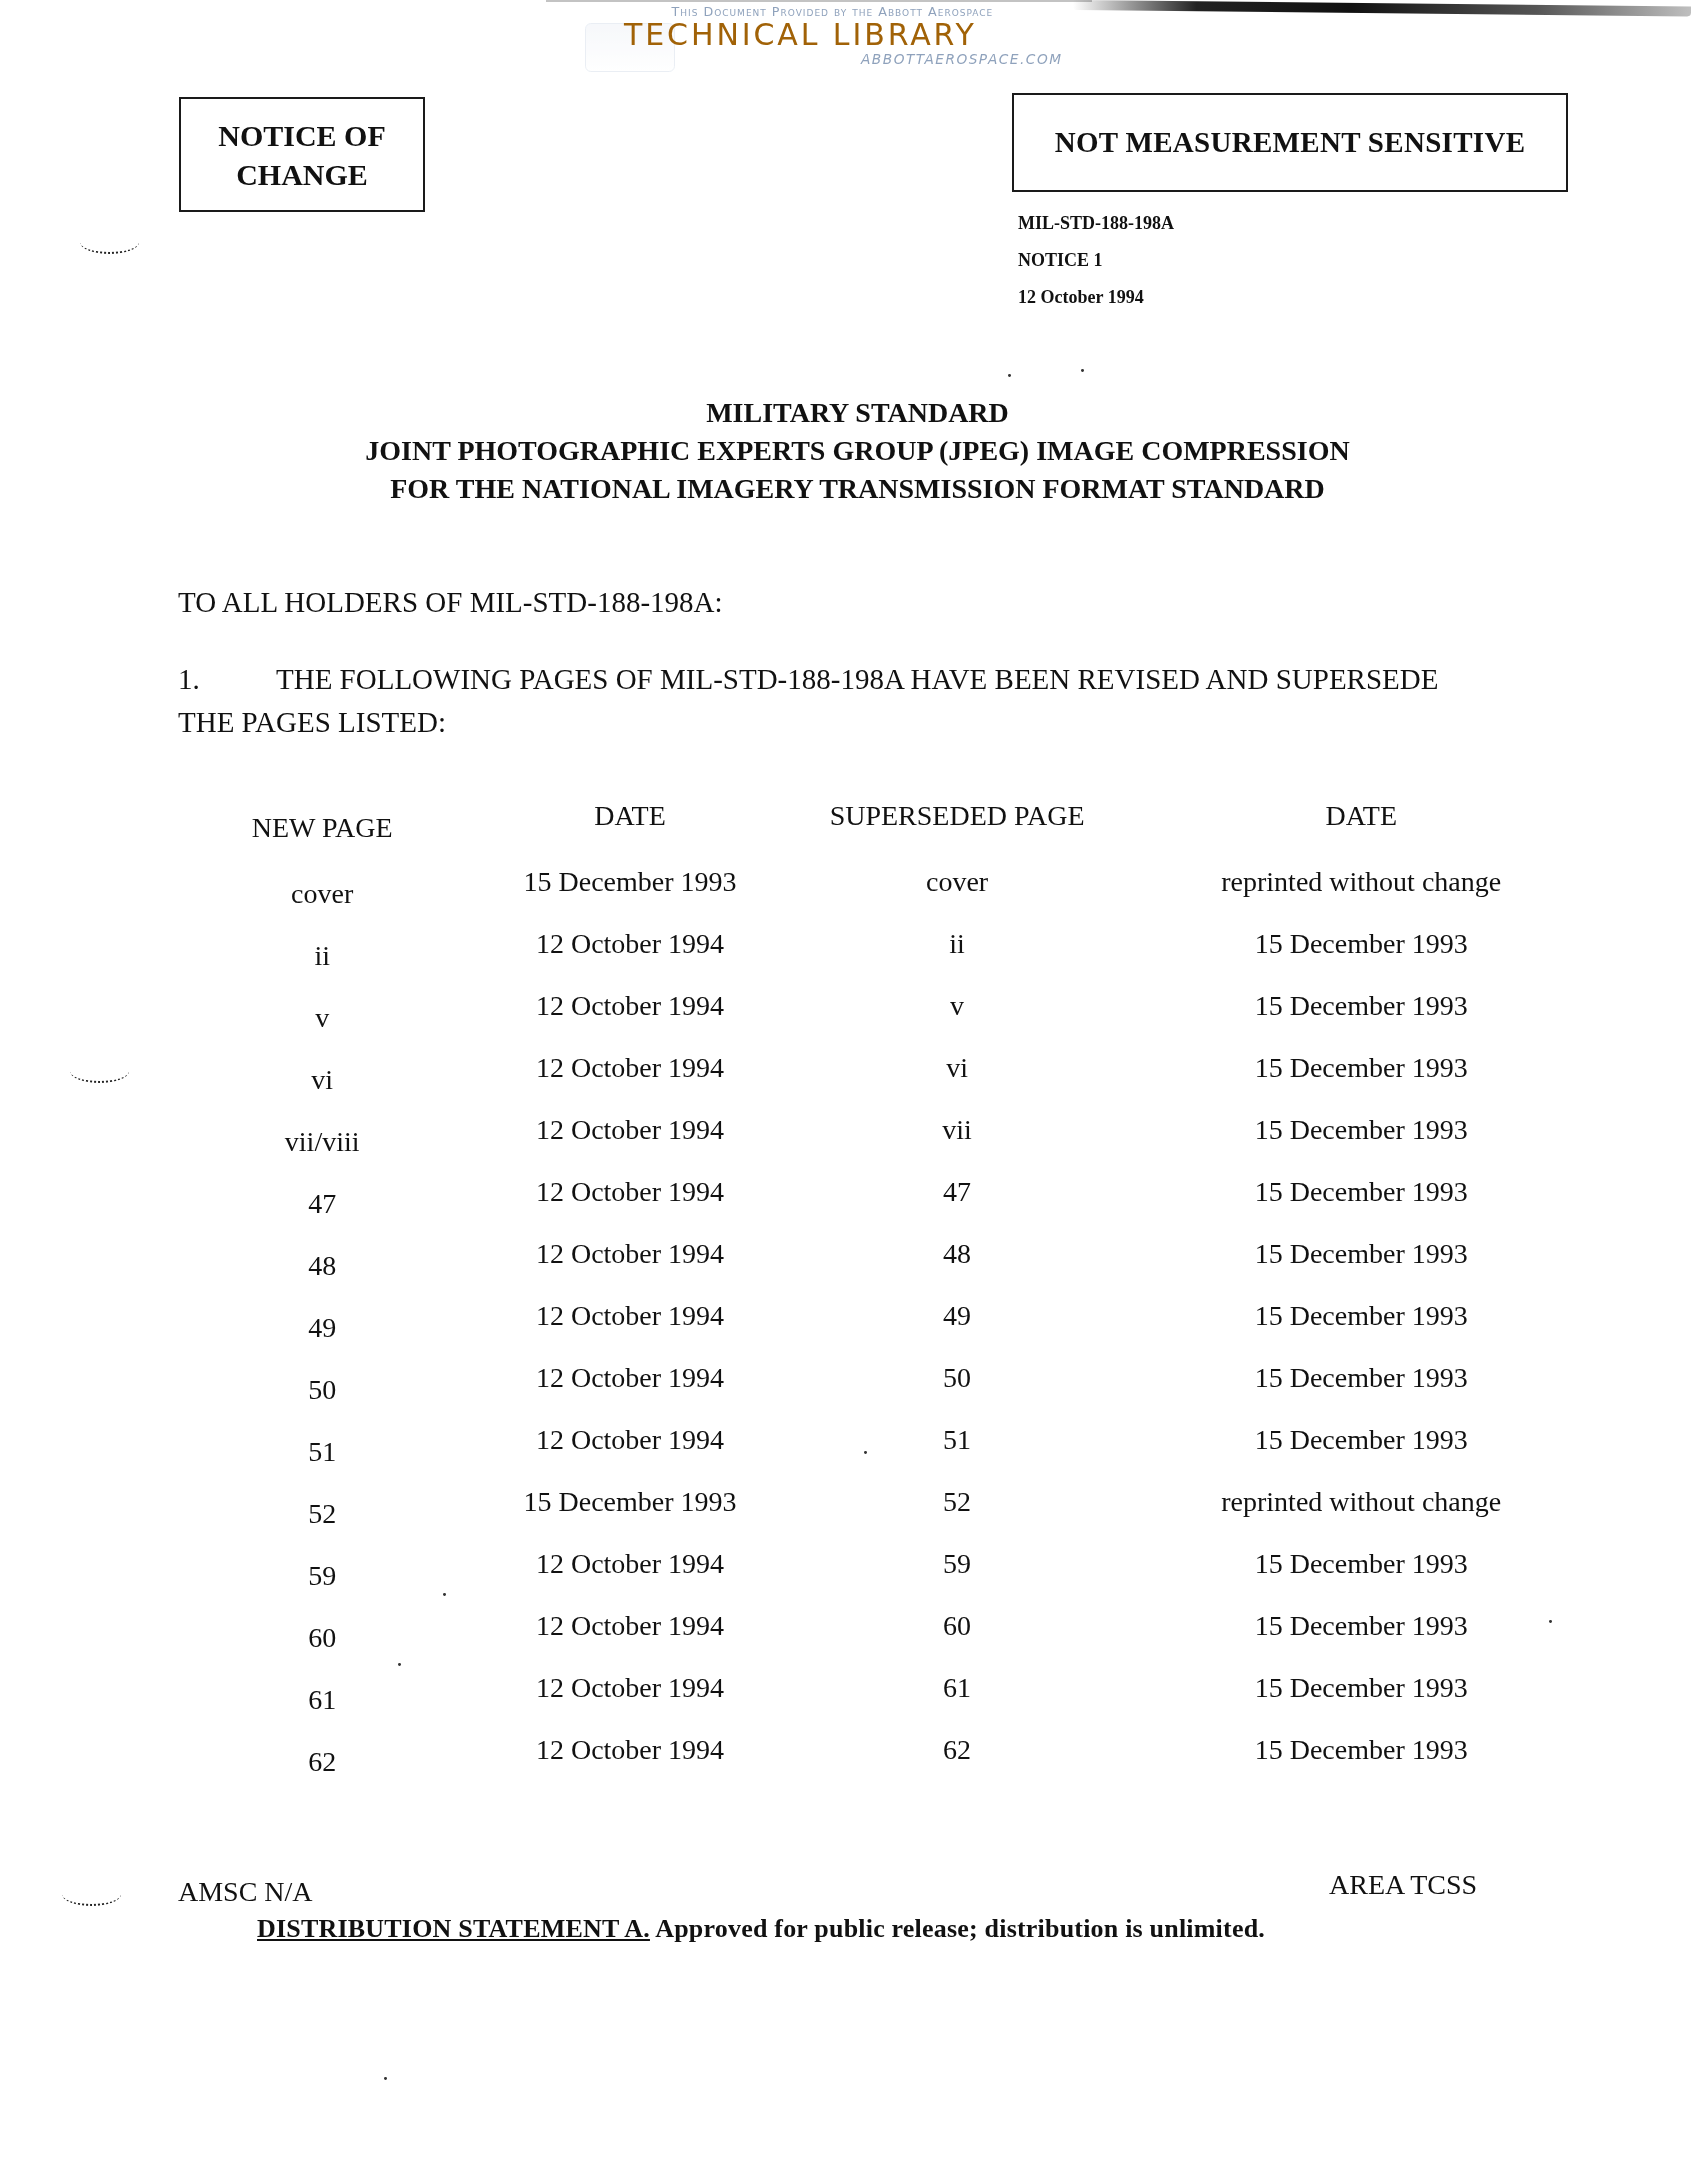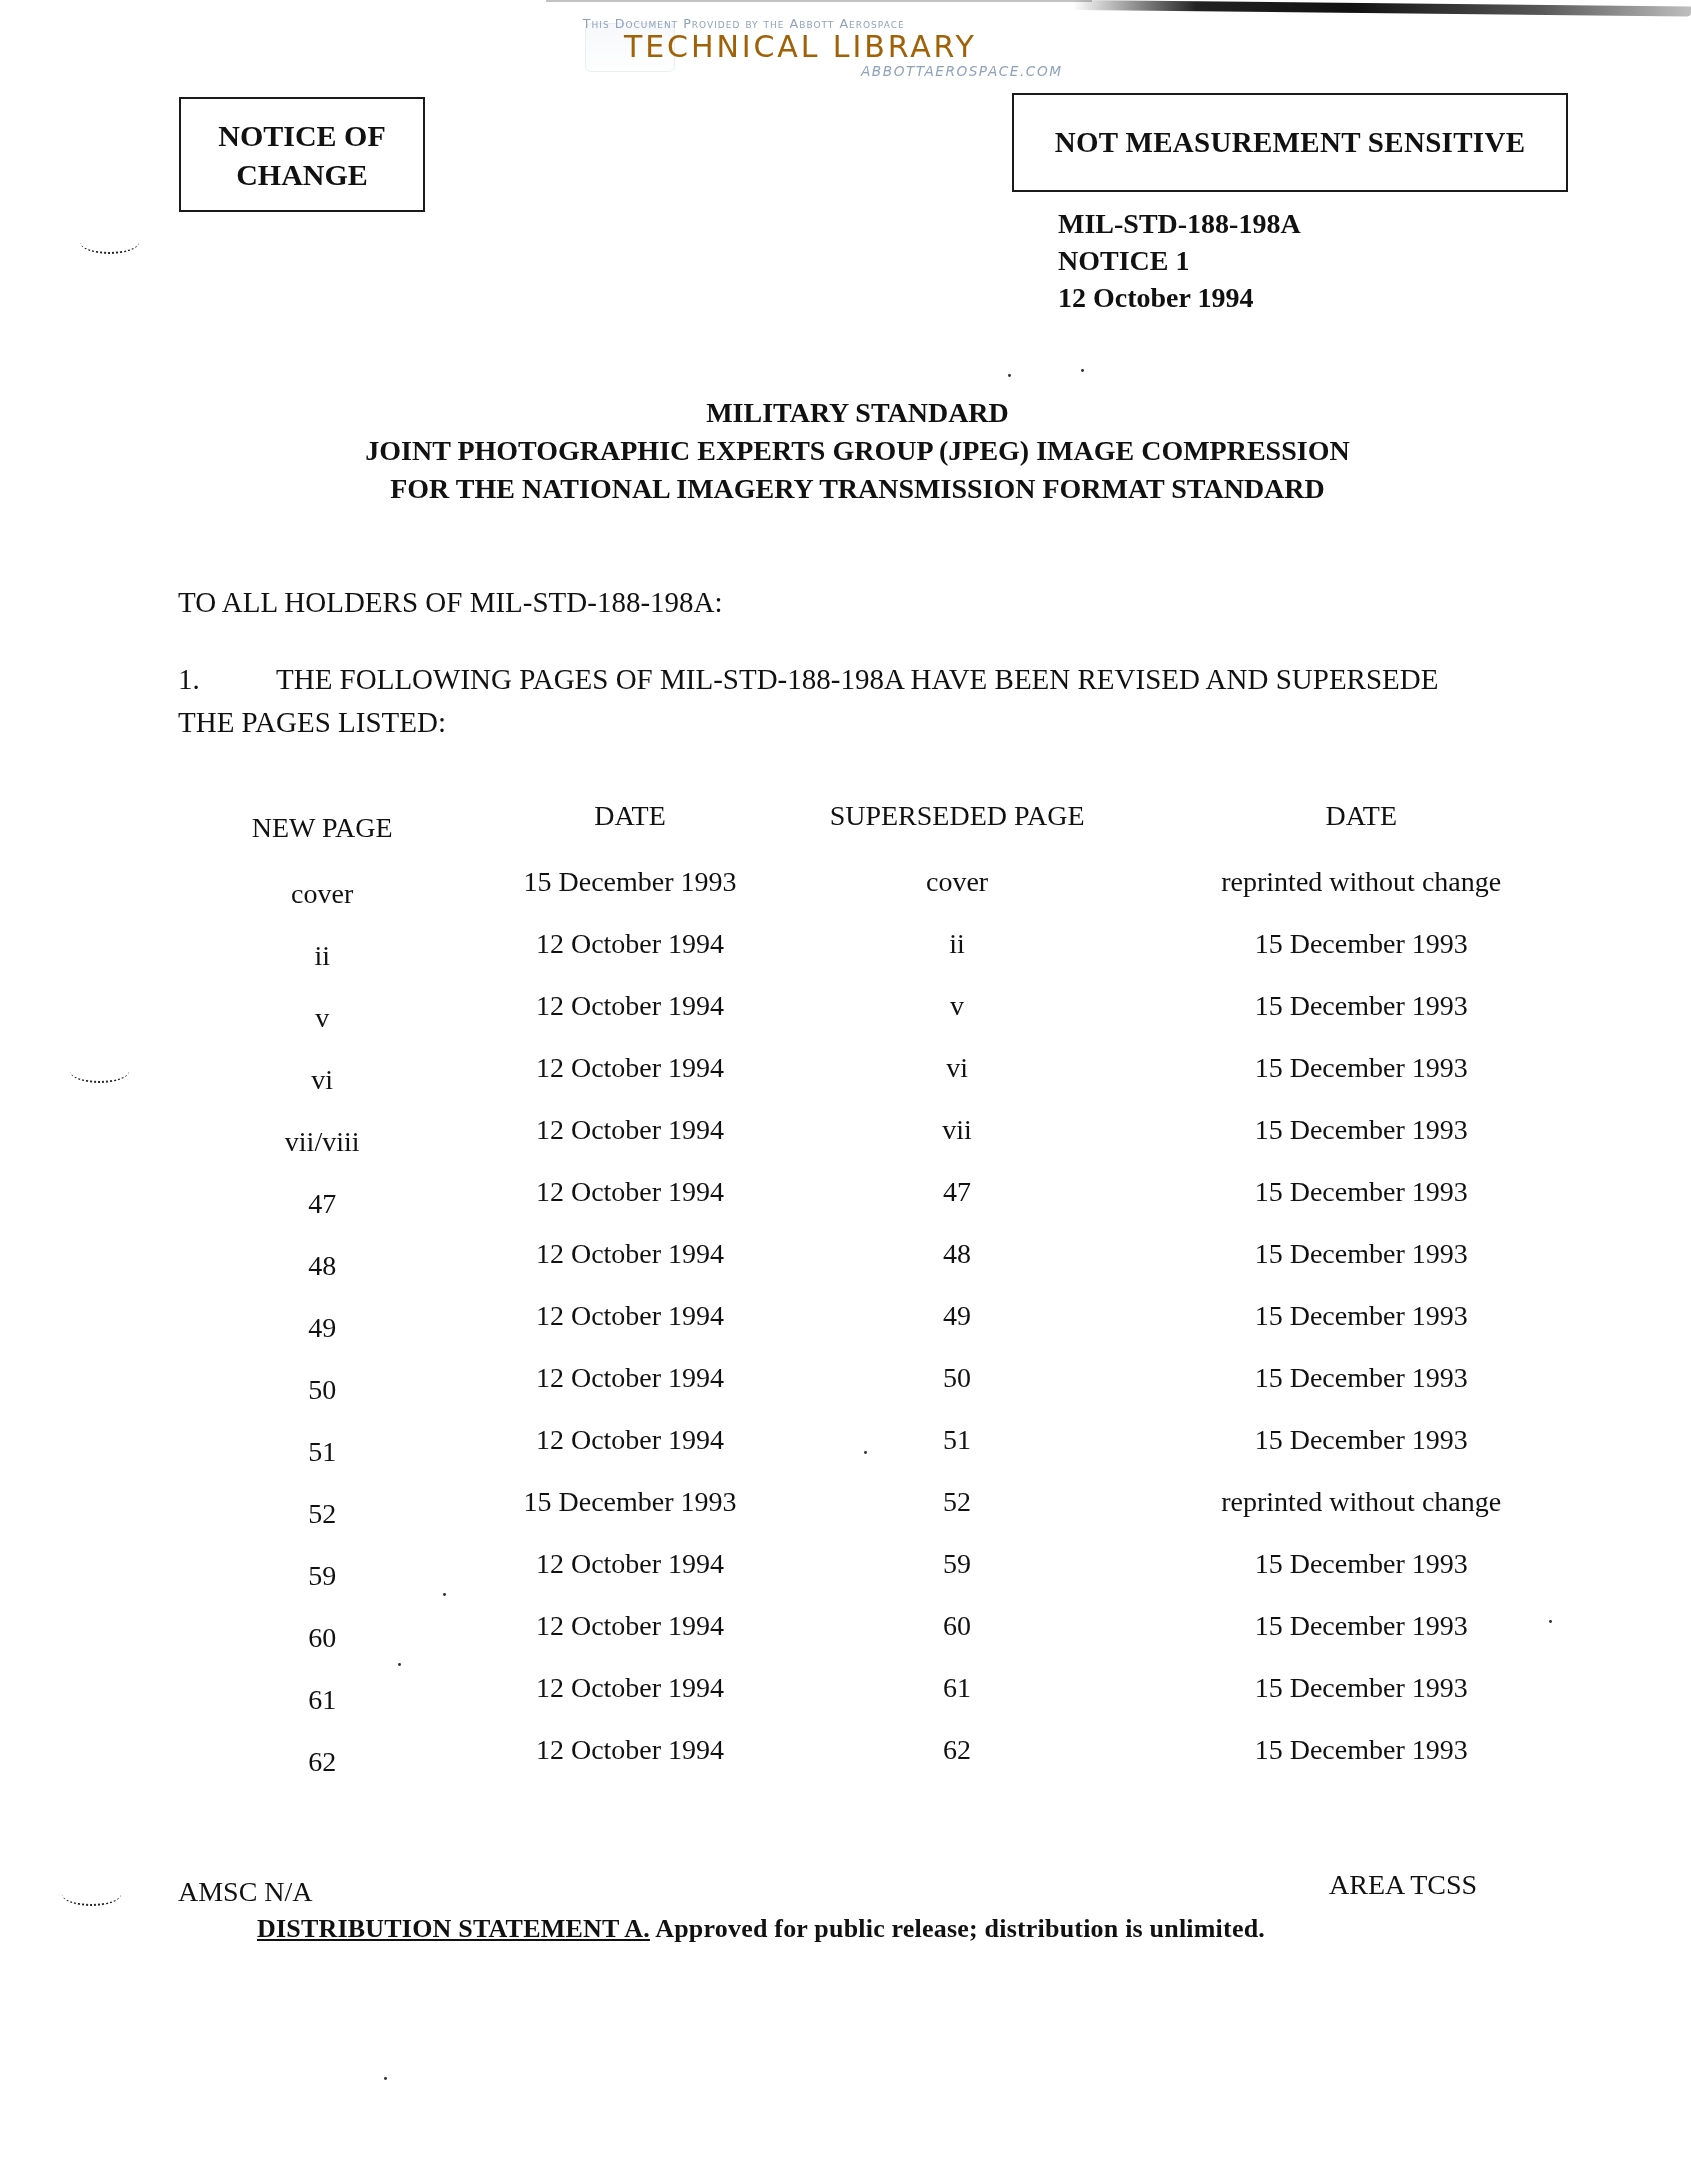--- a/index.html
+++ b/index.html
@@ -12,40 +12,40 @@
   
   .scan-streak {
     left: 1073px; top: 0; width: 618px; height: 9.8px;
     background: linear-gradient(to right, rgba(0,0,0,0) 0%, #222 20%, #111 45%, #555 75%, rgba(0,0,0,0.25) 100%);
     transform: skewY(0.6deg); transform-origin: left top; border-radius: 0 0 3.9px 3.9px;
   }
   .scan-streak-thin { left: 546px; top: 0; width: 546px; height: 2px; background: #888; opacity: .5; }
 
   
   .watermark { left: 575px; top: 3.9px; width: 507px; color: #8fa2bc; font-family: "DejaVu Sans", sans-serif; }
-  .wm-line1 { font-size: 12.7px; letter-spacing: 1px; text-align: left; padding-left: 7.8px; font-variant: small-caps; margin-top: 12px; }
+  .wm-line1 { font-size: 12.7px; letter-spacing: 1px; text-align: center; padding-left: 7.8px; font-variant: small-caps; }
   .wm-line2 { font-size: 30px; letter-spacing: 2.9px; text-align: left; padding-left: 49px; margin-top: -2px; color: #a16207; }
   .wm-line3 { font-size: 13.7px; letter-spacing: 1.5px; text-align: right; padding-right: 19.5px; margin-top: -1px; font-style: italic; }
   .wm-bg { left: 585px; top: 23.4px; width: 88px; height: 47px; border: 1px solid #dde4ee; border-radius: 5.9px; opacity: .6; background: linear-gradient(#f1f4f9, #ffffff); }
 
   
   .notice-box {
     left: 179px; top: 97px; width: 246px; height: 115px;
     border: 2.4px solid #1a1a1a; box-sizing: border-box;
     display: flex; flex-direction: column; align-items: center; justify-content: center;
     font-weight: bold; font-size: 30px; line-height: 39px; text-align: center;
   }
   .nms-box {
     left: 1012px; top: 93px; width: 556px; height: 99px;
     border: 2.4px solid #1a1a1a; box-sizing: border-box;
     display: flex; align-items: center; justify-content: center;
     font-weight: bold; font-size: 29px; letter-spacing: 0.3px;
   }
 
-  .doc-id { left: 1058px; top: 205px; font-weight: bold; font-size: 28px; line-height: 37px; }
+  .doc-id { left: 1018px; top: 205px; font-weight: bold; font-size: 18px; line-height: 37px; }
 
   .title-block { left: 0; width: 1691px; top: 394px; text-align: center; font-weight: bold; font-size: 28px; line-height: 38px; padding-left: 12px; }
 
   .holders { left: 178px; top: 586px; font-size: 29px; }
   .para1 { left: 178px; top: 658px; width: 1385px; font-size: 29px; line-height: 43px; }
   .para1 .num { display: inline-block; width: 98px; }
 
   
   .table { left: 178px; top: 786px; width: 1385px; }
   .row { display: flex; height: 62px; align-items: center; font-size: 28px; }

